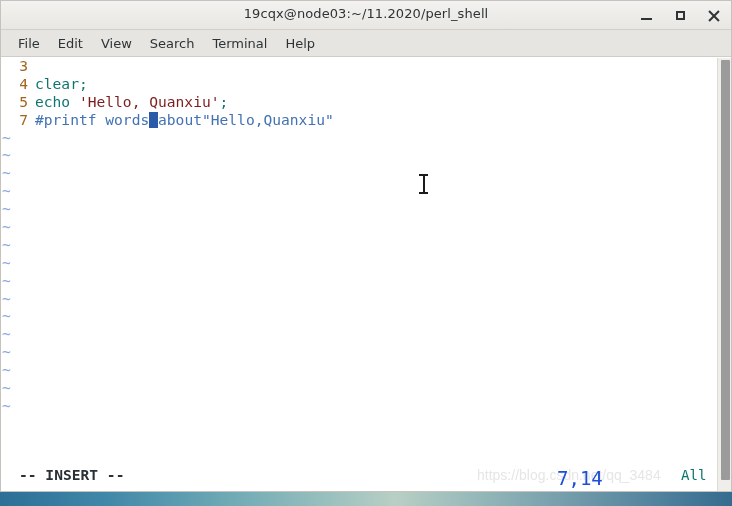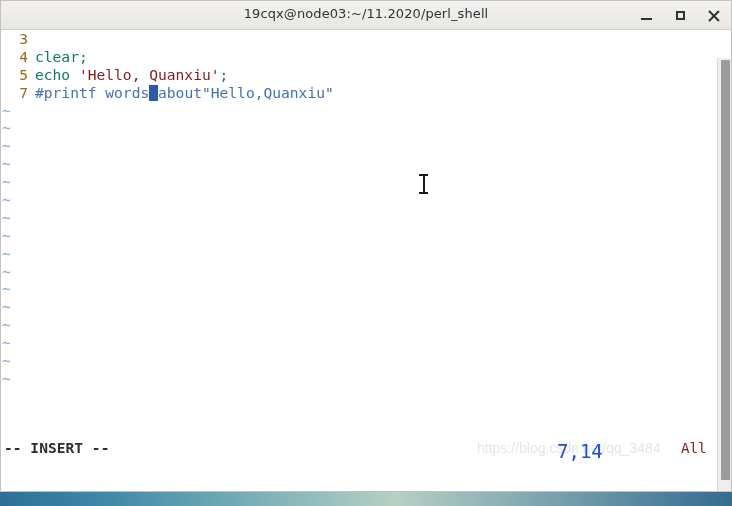--- a/index.html
+++ b/index.html
@@ -203,21 +203,21 @@
     position: absolute;
     left: 0;
     right: 0;
     bottom: 0;
     height: 28px;
     background: #ffffff;
     overflow: hidden;
   }
   .status-mode {
     position: absolute;
-    left: 3px;
+    left: 18px;
     top: 3px;
     font-family: "DejaVu Sans Mono", monospace;
     font-size: 14.6px;
     font-weight: bold;
     color: #2b3034;
     white-space: pre;
   }
   .status-pos {
     position: absolute;
     left: 556px;
@@ -226,21 +226,21 @@
     font-size: 19px;
     color: #1d4ed8;
     white-space: pre;
   }
   .status-scroll {
     position: absolute;
     left: 680px;
     top: 4px;
     font-family: "DejaVu Sans Mono", monospace;
     font-size: 14.2px;
-    color: #7f1d1d;
+    color: #0f766e;
     white-space: pre;
   }
   .watermark {
     position: absolute;
     left: 476px;
     top: 4px;
     font-family: Liberation Sans, sans-serif;
     font-size: 14px;
     color: #e6e6e6;
     white-space: pre;
@@ -314,20 +314,28 @@
         </div>
         <div class="win-btn">
           <div class="glyph-max"></div>
         </div>
         <div class="win-btn">
           <div class="glyph-close"></div>
         </div>
       </div>
     </div>
 
+    <div class="menubar">
+      <div class="menu-item">File</div>
+      <div class="menu-item">Edit</div>
+      <div class="menu-item">View</div>
+      <div class="menu-item">Search</div>
+      <div class="menu-item">Terminal</div>
+      <div class="menu-item">Help</div>
+    </div>
 
     <div class="terminal">
 
       <div class="vim-buffer" id="vim-buffer">
           <div class="code-row"><span class="lnum">3</span><span class="codetext"><span class="c-plain"></span></span></div>
           <div class="code-row"><span class="lnum">4</span><span class="codetext"><span class="c-plain">clear;</span></span></div>
           <div class="code-row"><span class="lnum">5</span><span class="codetext"><span class="c-plain">echo </span><span class="c-string">'Hello, Quanxiu'</span><span class="c-plain">;</span></span></div>
           <div class="code-row"><span class="lnum">7</span><span class="codetext"><span class="c-comment">#printf words</span><span class="cursor-block"></span><span class="c-comment">about"Hello,Quanxiu"</span></span></div>
           <div class="tilde-row">~</div>
           <div class="tilde-row">~</div>

